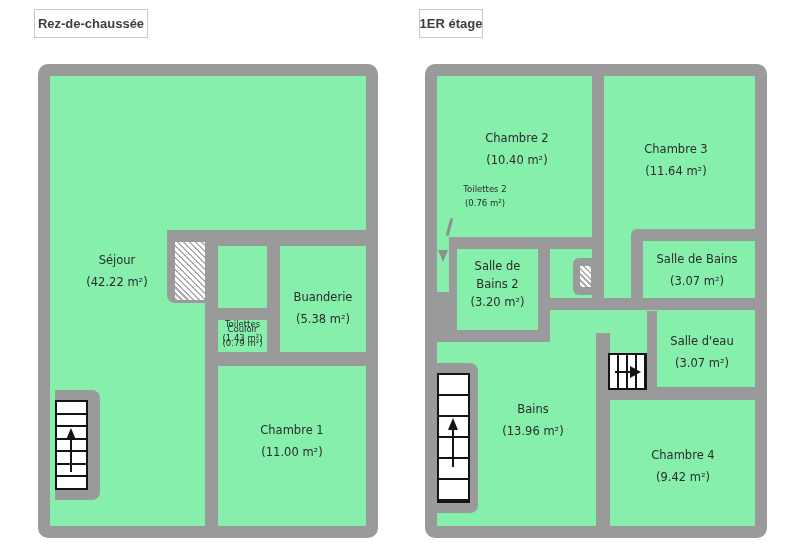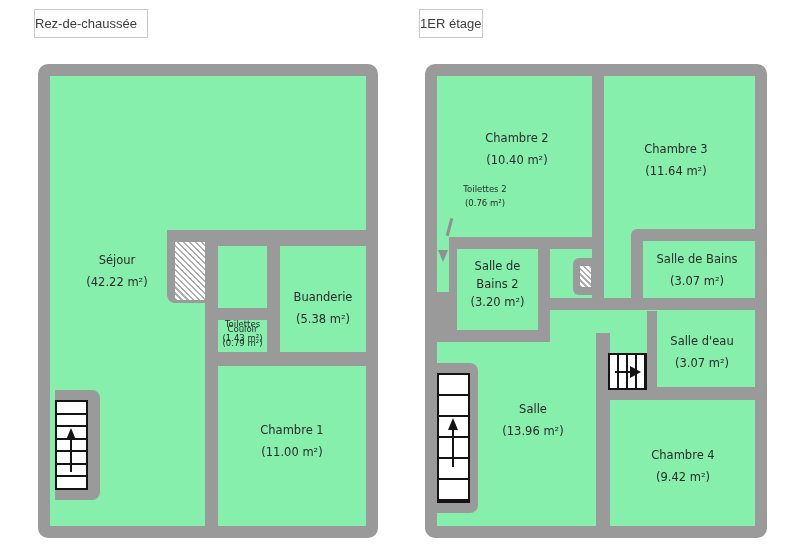--- a/index.html
+++ b/index.html
@@ -4,23 +4,23 @@
 <style>
   :root{
     --wall:#9a9a9a;
     --stair:#141414;
     --txt:#2b2b2b;
   }
   html,body{margin:0;padding:0;background:#fff;}
   .page{position:relative;width:799px;height:553px;background:#fff;overflow:hidden;
         font-family:"DejaVu Sans",sans-serif;}
   .title-box{position:absolute;height:29px;border:1px solid #c9c9c9;background:#fff;
-             display:flex;align-items:center;justify-content:flex-start;
+             display:flex;align-items:center;justify-content:center;
              font-family:"Liberation Sans",sans-serif;font-size:13px;color:#3d3d3d;
-             box-sizing:border-box;white-space:nowrap;}
+             box-sizing:border-box;white-space:nowrap;font-weight:bold;}
   .plan{position:absolute;background:#86efac;border-radius:23px;}
   .frame{position:absolute;inset:0;border:12px solid var(--wall);border-radius:10px;box-sizing:border-box;}
   .wall{position:absolute;background:var(--wall);}
   .hatch{position:absolute;background:repeating-linear-gradient(45deg,#adadad 0,#adadad 1.5px,#ffffff 1.5px,#ffffff 4.2px);}
   .rlabel{position:absolute;text-align:center;color:var(--txt);font-size:11.5px;line-height:22px;}
   .rlabel.small{font-size:8.5px;line-height:14px;}
   .rlabel.left{text-align:center;}
   .stairs{position:absolute;background:#fff;border:2px solid var(--stair);box-sizing:border-box;}
   .treads-h{position:absolute;inset:0;
             background:repeating-linear-gradient(to bottom,transparent 0,transparent 10.5px,var(--stair) 10.5px,var(--stair) 12.5px);}
@@ -141,21 +141,21 @@
     </div>
     <div class="rlabel" style="left:212px;top:184px;width:120px">
       <div>Salle de Bains</div>
       <div>(3.07 m²)</div>
     </div>
     <div class="rlabel" style="left:217px;top:266px;width:120px">
       <div>Salle d'eau</div>
       <div>(3.07 m²)</div>
     </div>
     <div class="rlabel" style="left:48px;top:334px;width:120px">
-      <div>Salle</div>
+      <div>Bains</div>
       <div>(13.96 m²)</div>
     </div>
     <div class="rlabel" style="left:198px;top:380px;width:120px">
       <div>Chambre 4</div>
       <div>(9.42 m²)</div>
     </div>
   </div>
 
 </div>
 

